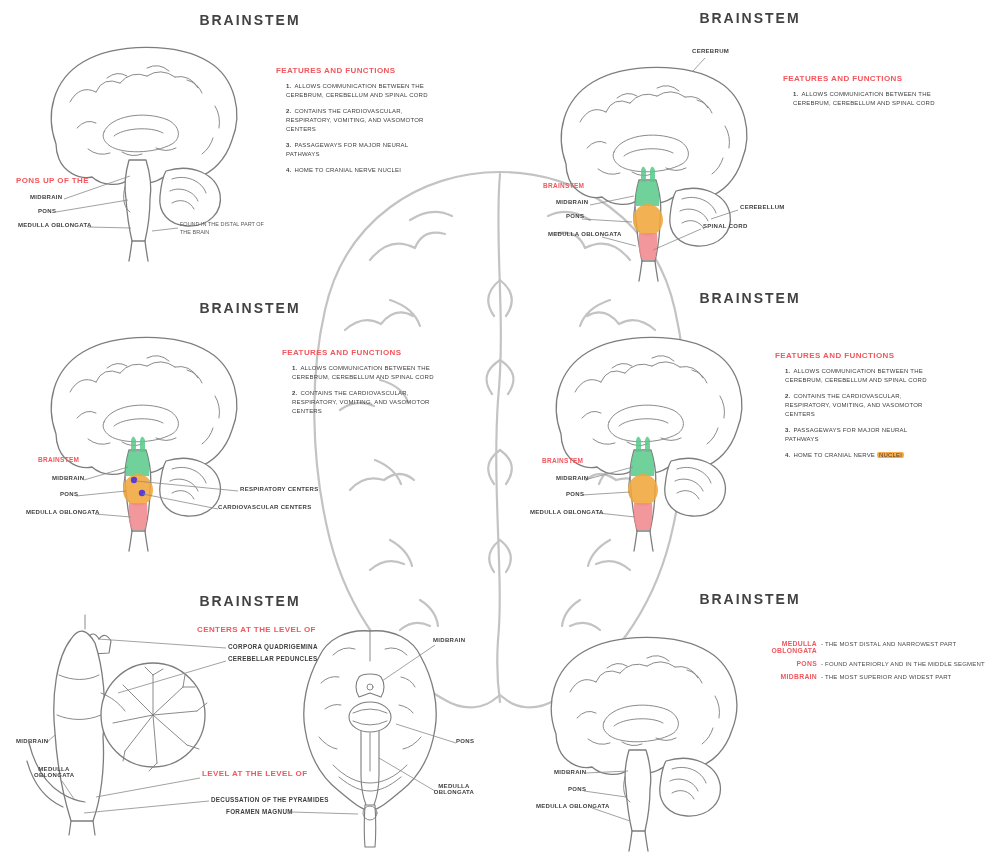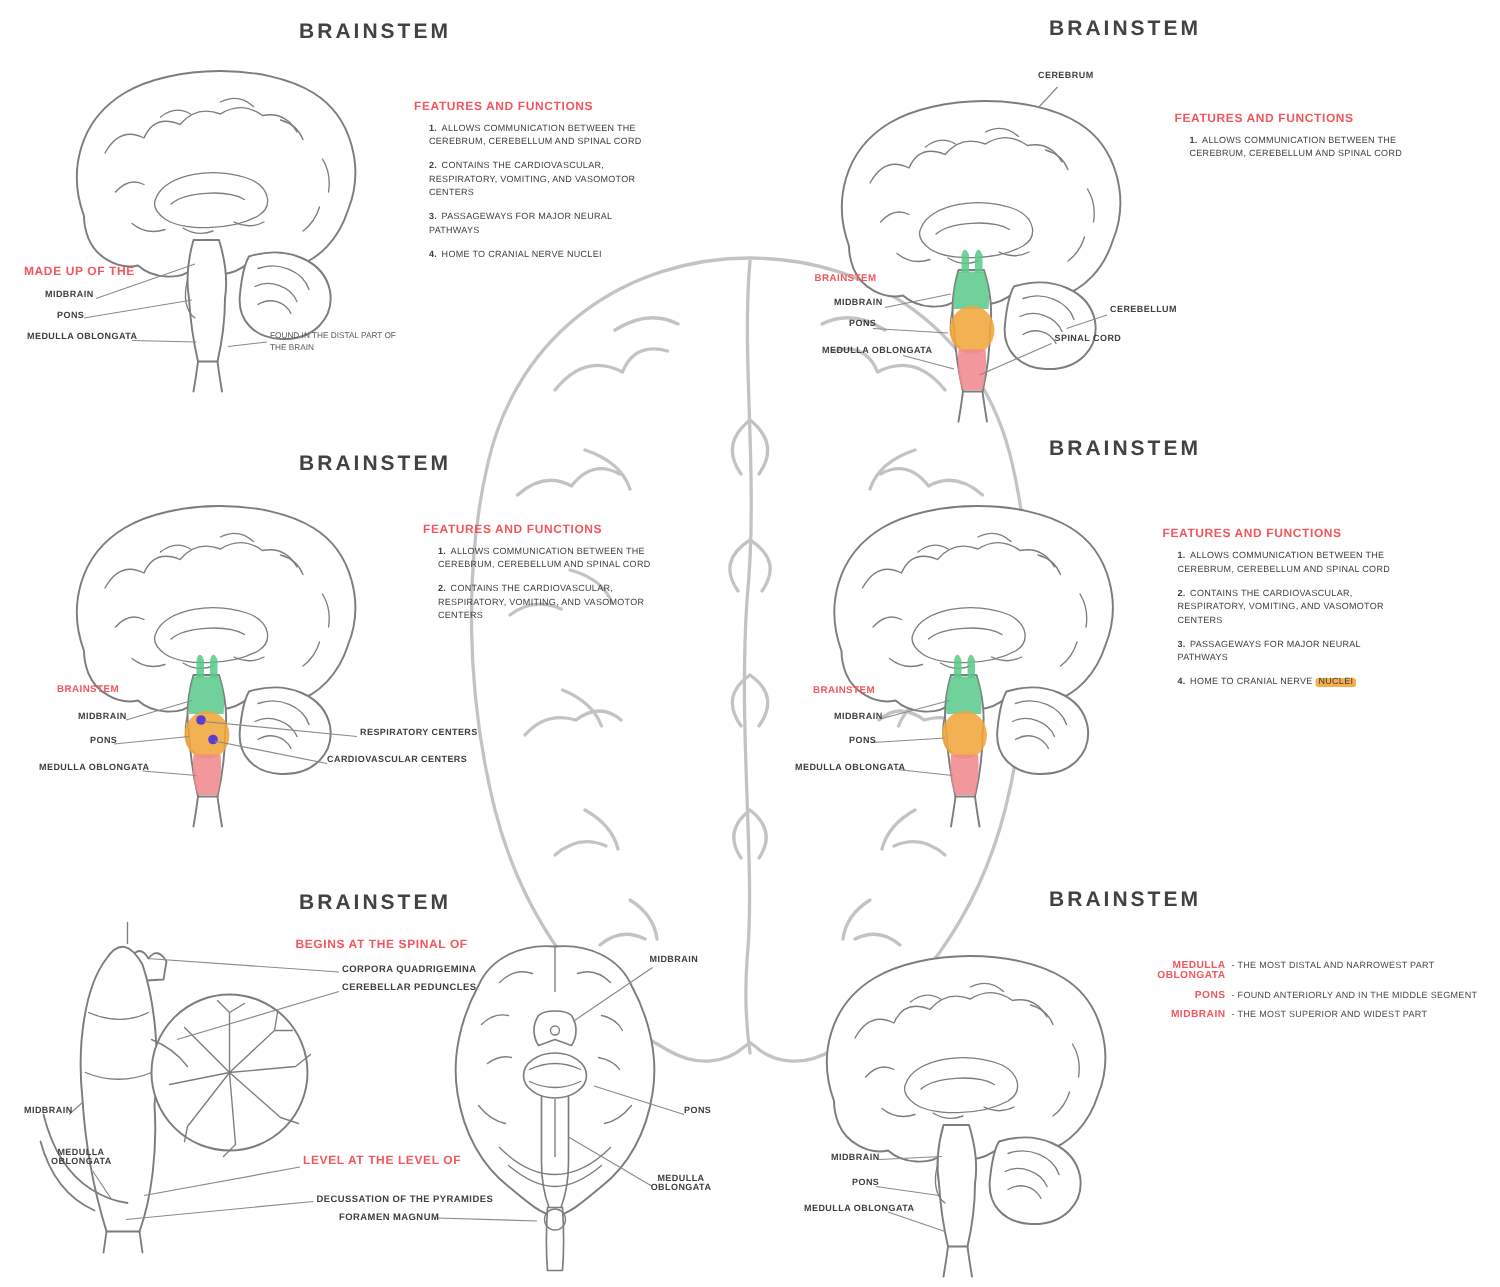--- a/index.html
+++ b/index.html
@@ -95,21 +95,21 @@
       <path d="M250,120 q-20,16 -6,36 M250,200 q-22,14 -8,34 M250,290 q-20,14 -6,34 M250,380 q-18,14 -6,32 M250,120 q20,16 6,36 M250,200 q22,14 8,34 M250,290 q20,14 6,34 M250,380 q18,14 6,32"></path>
     </g>
   </svg>
 
   <section class="panel" style="left:0;top:0;width:470px;height:285px">
     <svg class="art" width="470" height="285" viewBox="0 0 470 285">
       <use href="#sag-brain" transform="translate(25,40)"></use>
       <path d="M64,199 L130,176 M56,212 L128,200 M88,227 L131,228 M152,231 L178,228" stroke="#8a8a8a" stroke-width=".8" fill="none"></path>
     </svg>
     <div class="txt title" style="left:180px;top:12px">BRAINSTEM</div>
-    <div class="txt redhead" style="left:16px;top:176px">MADE UP OF THE</div>
+    <div class="txt redhead" style="left:16px;top:176px">PONS UP OF THE</div>
     <div class="txt lab" style="left:30px;top:194px">MIDBRAIN</div>
     <div class="txt lab" style="left:38px;top:208px">PONS</div>
     <div class="txt lab" style="left:18px;top:222px">MEDULLA OBLONGATA</div>
     <div class="txt small" style="left:180px;top:220px;width:96px">FOUND IN THE DISTAL PART OF THE BRAIN</div>
     <div class="txt" style="left:276px;top:66px;width:165px">
       <div class="ftitle">FEATURES AND FUNCTIONS</div>
       <ul class="flist">
         <li class="fitem"><span class="num">1.</span><span>ALLOWS COMMUNICATION BETWEEN THE CEREBRUM, CEREBELLUM AND SPINAL CORD</span></li>
         <li class="fitem"><span class="num">2.</span><span>CONTAINS THE CARDIOVASCULAR, RESPIRATORY, VOMITING, AND VASOMOTOR CENTERS</span></li>
         <li class="fitem"><span class="num">3.</span><span>PASSAGEWAYS FOR MAJOR NEURAL PATHWAYS</span></li>
@@ -185,21 +185,21 @@
     </div>
   </section>
 
   <section class="panel" style="left:0;top:585px;width:470px;height:273px">
     <svg class="art" width="470" height="273" viewBox="0 0 470 273">
       <use href="#stem-detail" transform="translate(25,30)"></use>
       <use href="#inferior-brain" transform="translate(285,40)"></use>
       <path d="M226,63 L98,54 M226,76 L118,108 M46,158 L55,150 M62,196 L74,214 M200,193 L96,212 M209,216 L84,228 M291,227 L358,229 M435,60 L382,96 M456,158 L396,139 M435,206 L379,173" stroke="#8a8a8a" stroke-width=".8" fill="none"></path>
     </svg>
     <div class="txt title" style="left:180px;top:8px">BRAINSTEM</div>
-    <div class="txt redhead" style="left:197px;top:40px">BEGINS AT THE SPINAL OF</div>
+    <div class="txt redhead" style="left:197px;top:40px">CENTERS AT THE LEVEL OF</div>
     <div class="txt sublist" style="left:228px;top:58px">
       <div class="subitem">CORPORA QUADRIGEMINA</div>
       <div class="subitem">CEREBELLAR PEDUNCLES</div>
     </div>
     <div class="txt lab" style="left:16px;top:153px">MIDBRAIN</div>
     <div class="txt lab wrap40" style="left:34px;top:181px">MEDULLA OBLONGATA</div>
     <div class="txt redhead" style="left:202px;top:184px">LEVEL AT THE LEVEL OF</div>
     <div class="txt sublist" style="left:211px;top:211px">
       <div class="subitem">DECUSSATION OF THE PYRAMIDES</div>
       <div class="subitem" style="padding-left:15px">FORAMEN MAGNUM</div>

